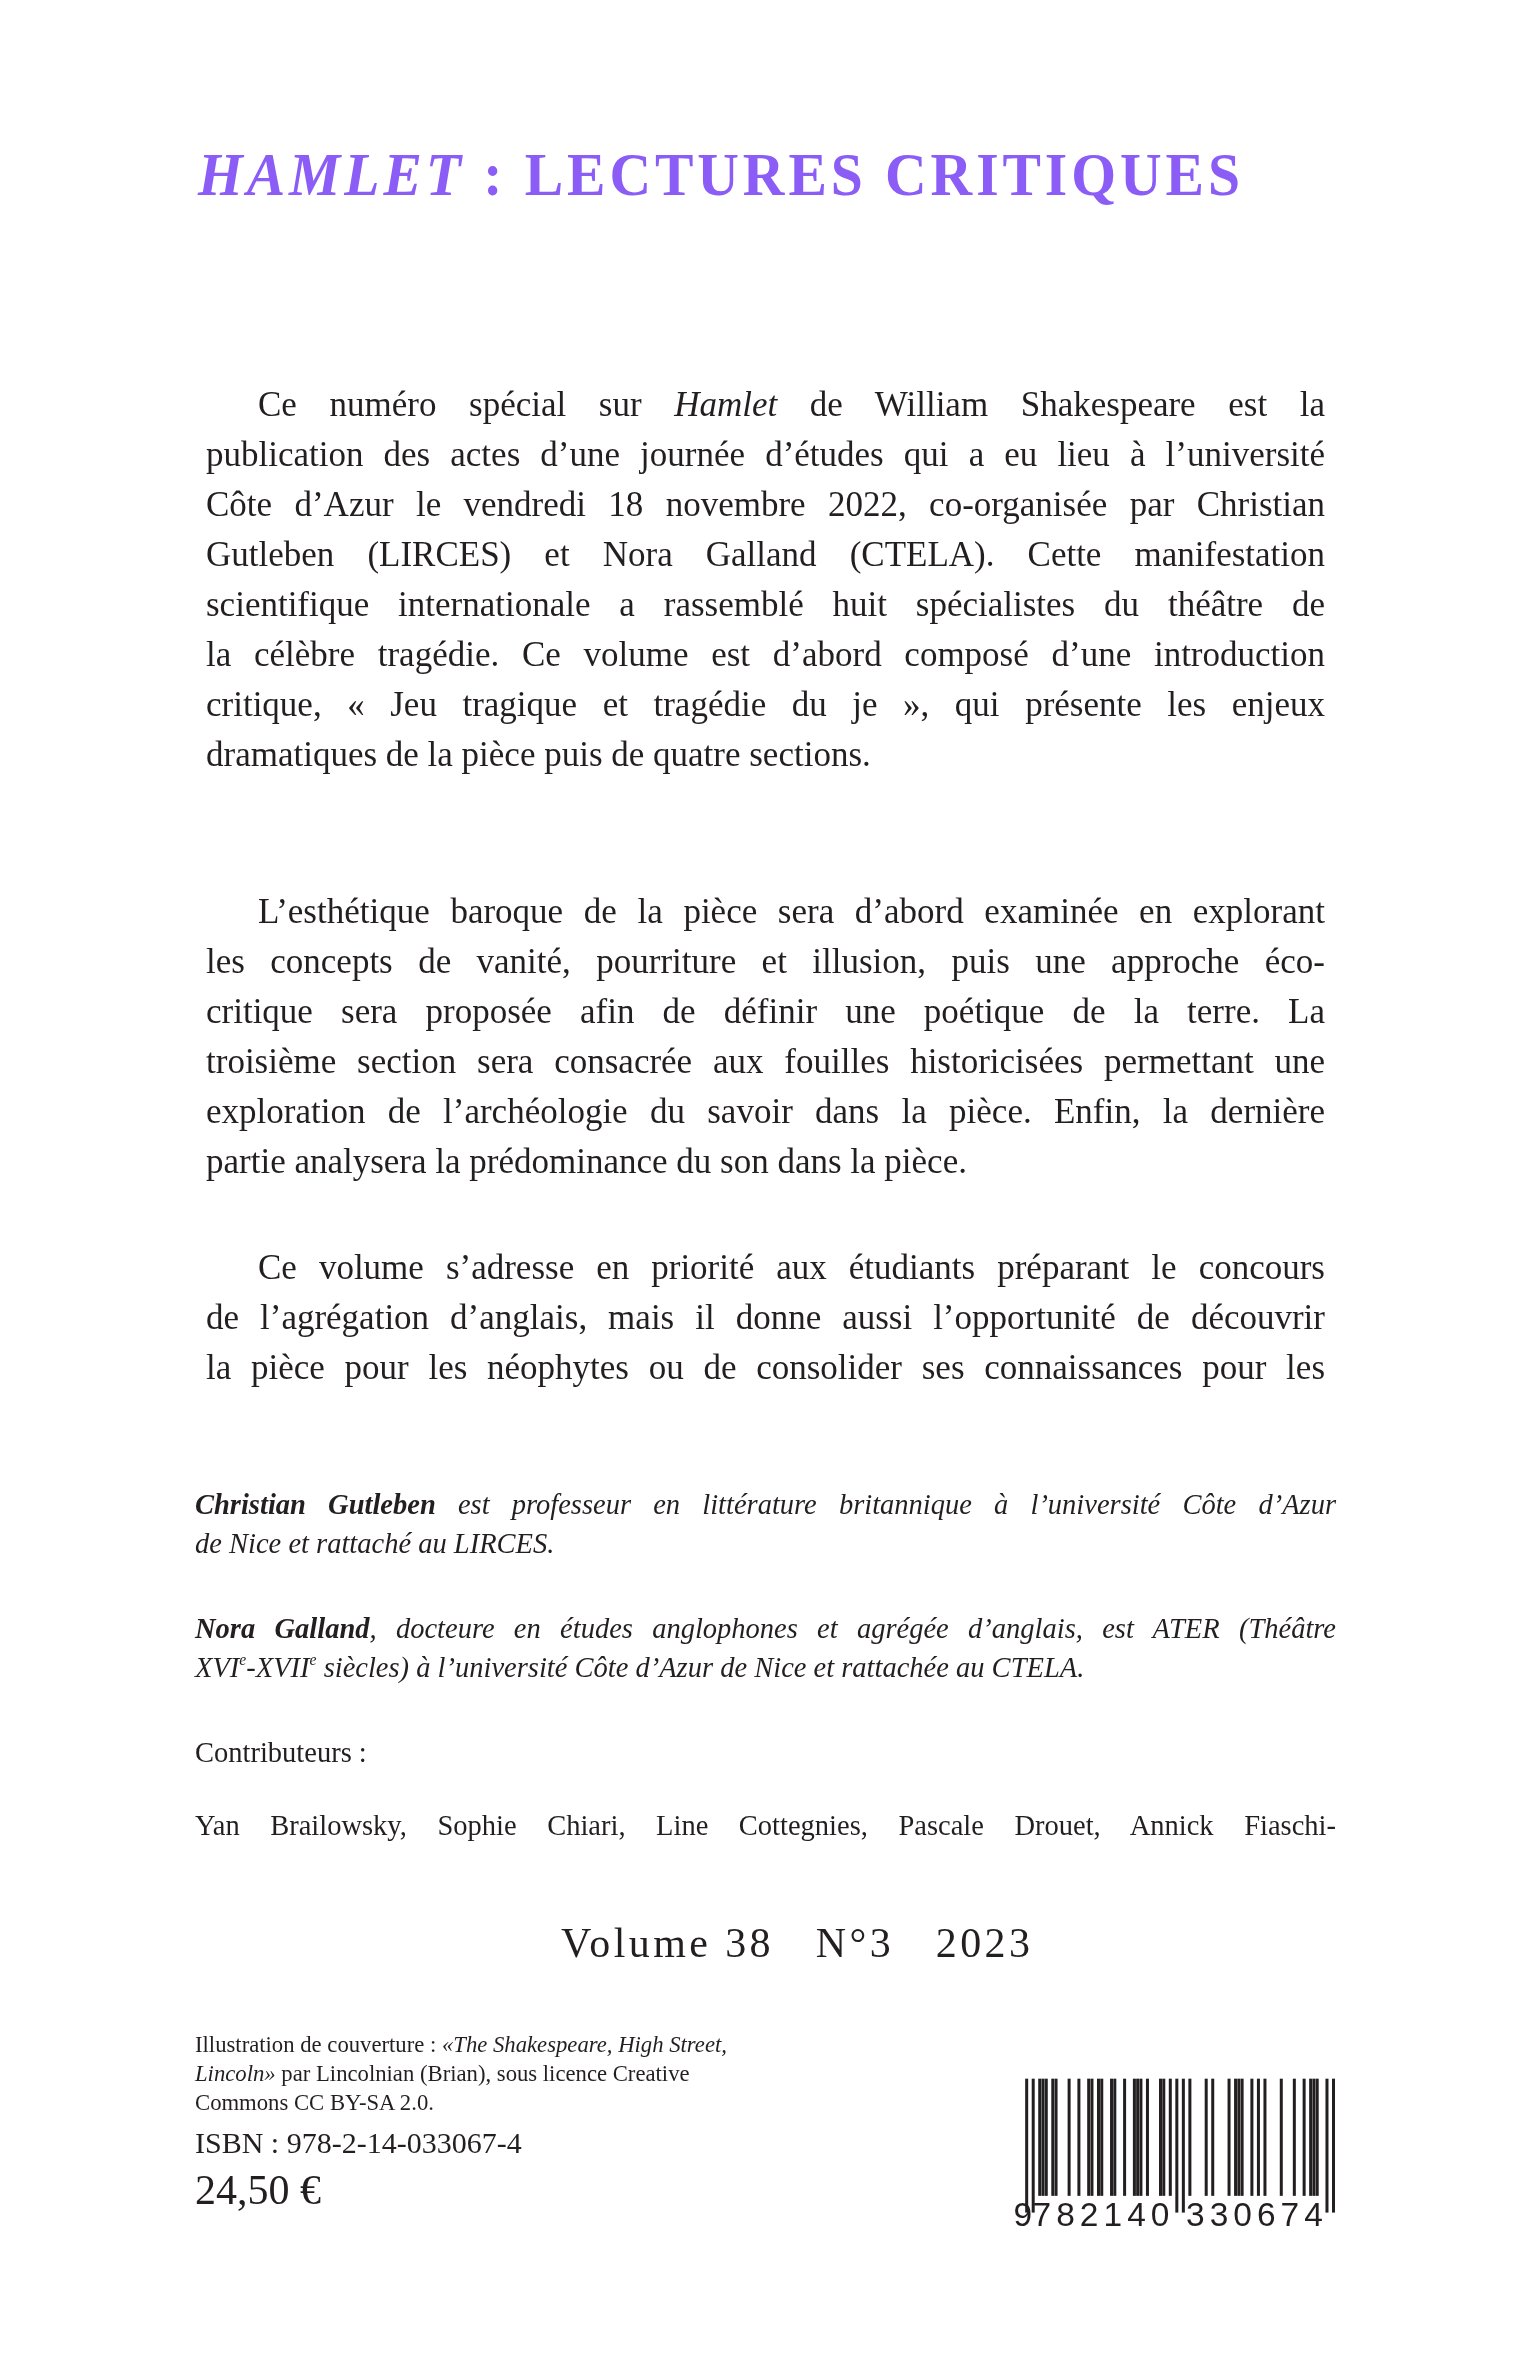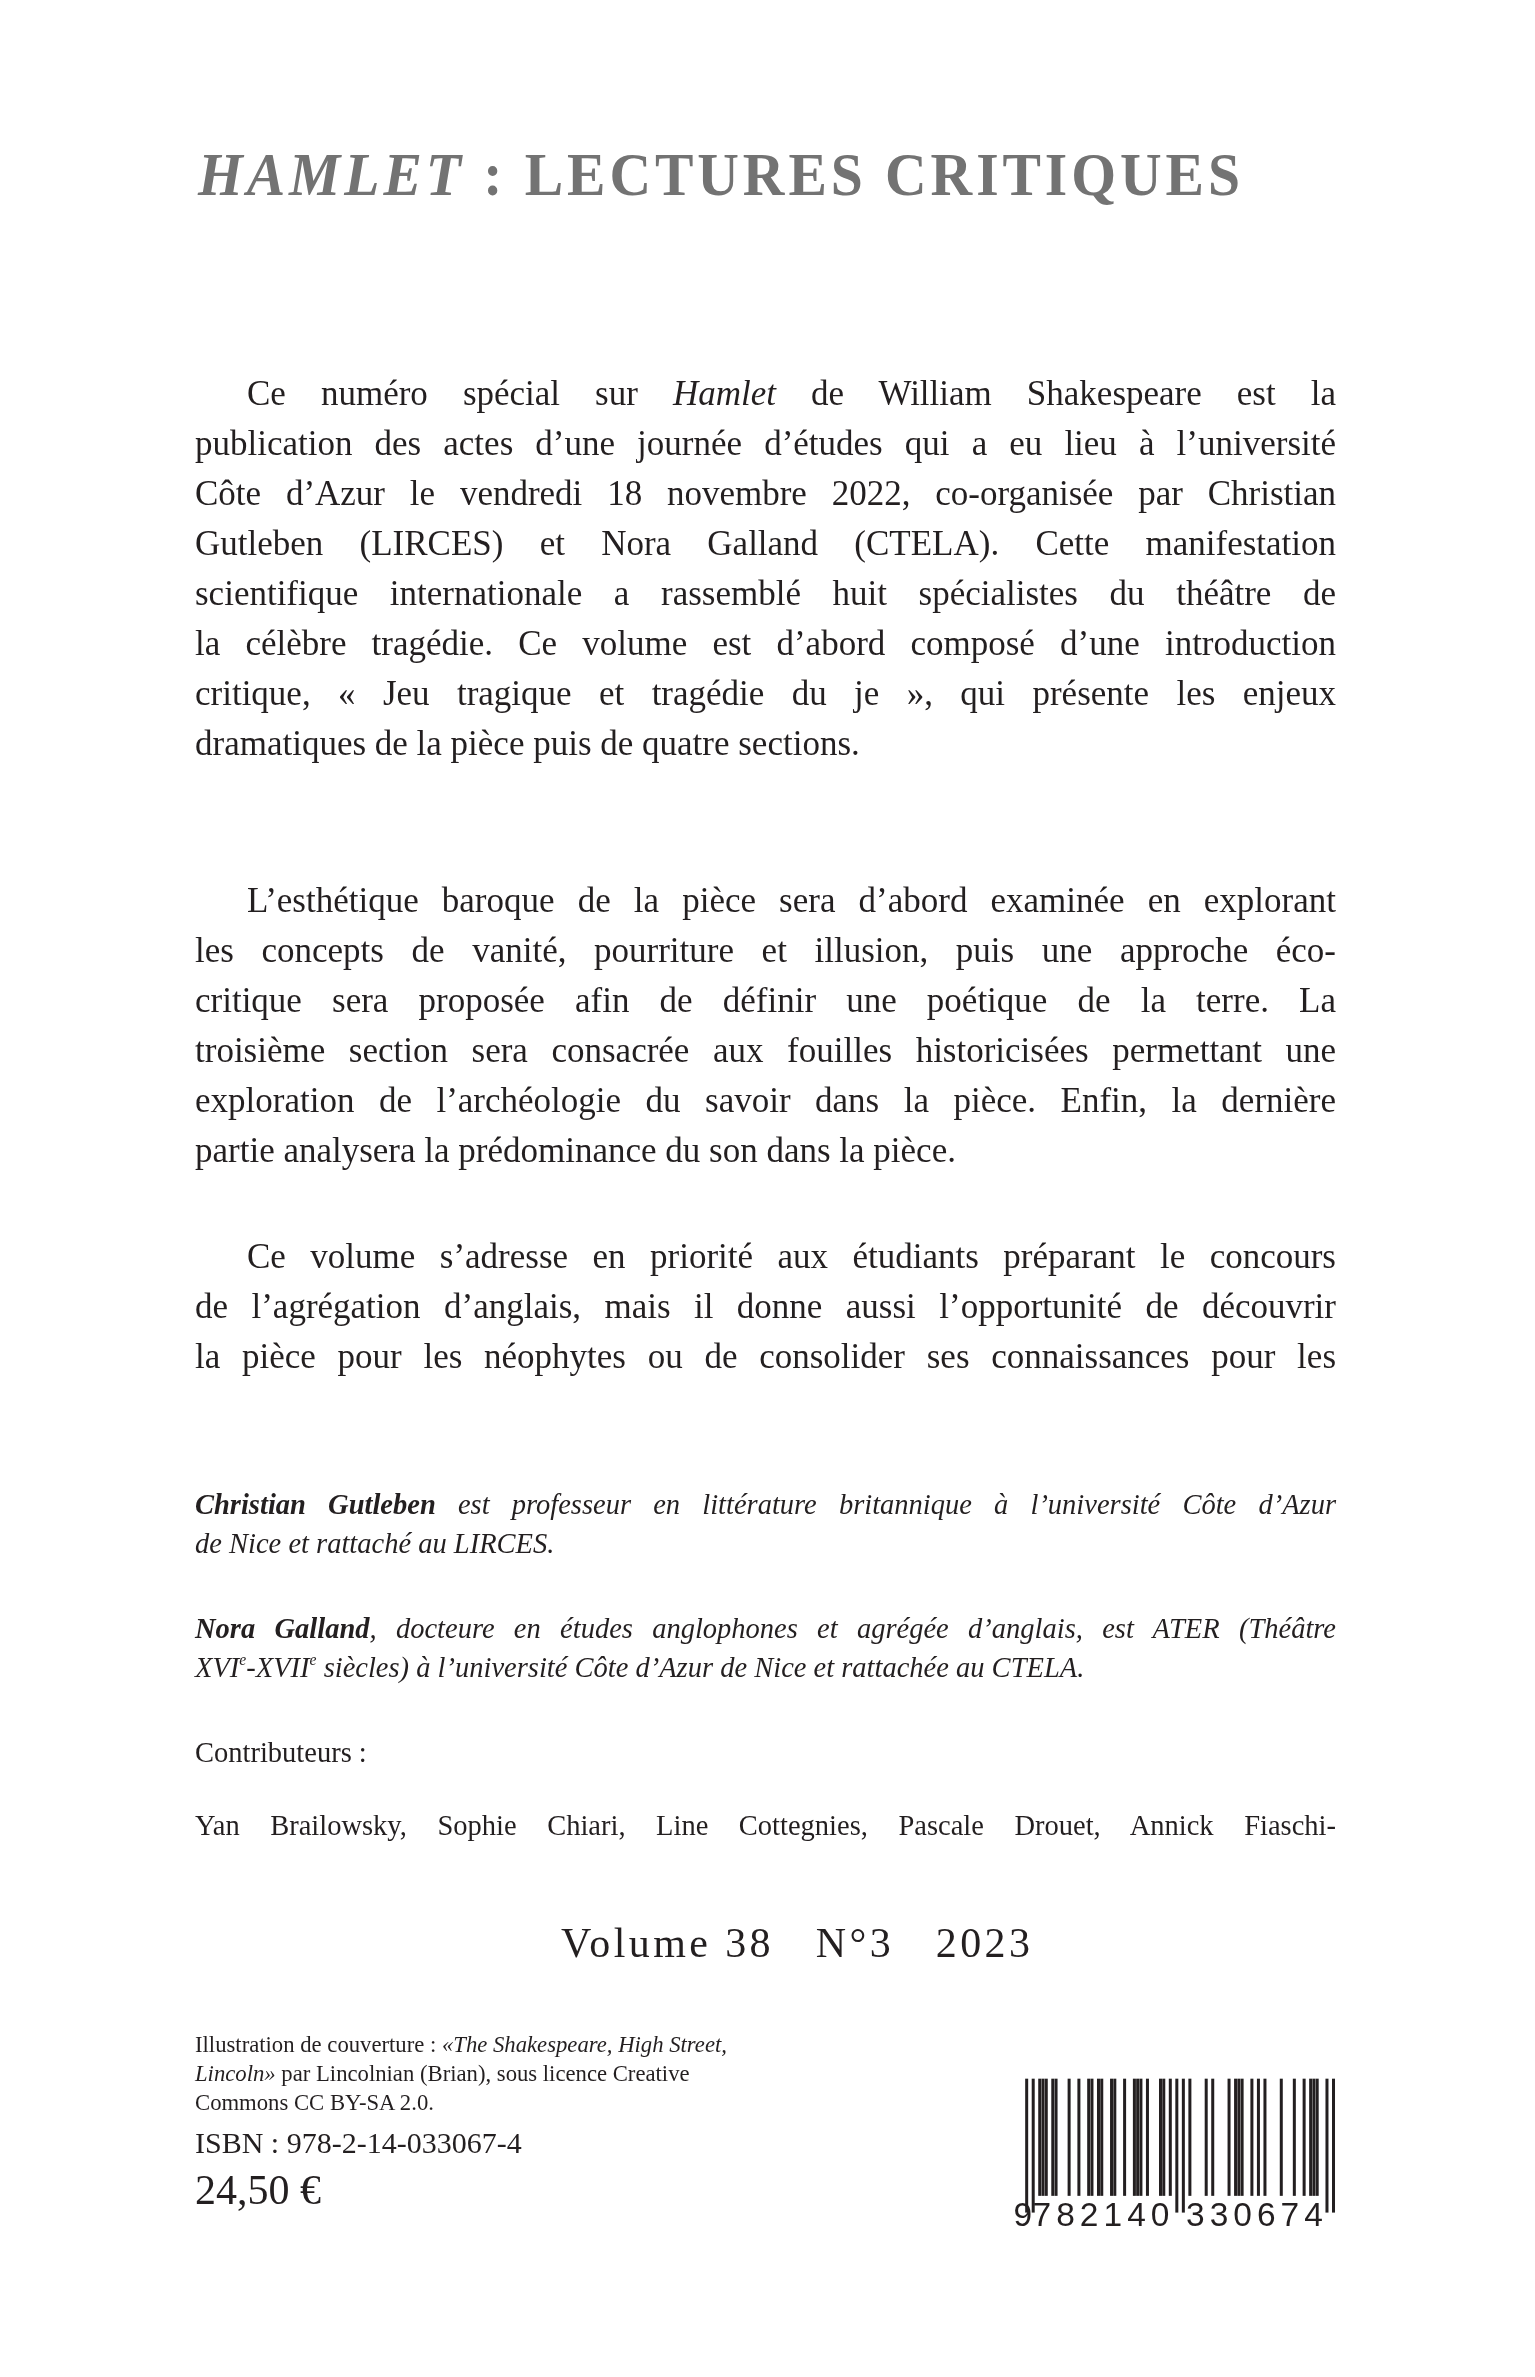--- a/index.html
+++ b/index.html
@@ -1,27 +1,27 @@
 <!DOCTYPE html>
 <html style="font-size:13.4px"><head>
 <meta charset="utf-8">
 <style>
   html, body { margin: 0; padding: 0; background: #ffffff; }
   body { width: 1535px; height: 2377px; position: relative; overflow: hidden;
          font-family: "Liberation Serif", "DejaVu Serif", serif; color: #231f20; }
   .abs { position: absolute; }
 
   .title { left: 198px; top: 141px; width: 1141px; height: 67px; white-space: nowrap;
-           font-size: 62px; line-height: 67px; color: #737373; letter-spacing: 4.2px; }
+           font-size: 62px; line-height: 67px; color: #8b5cf6; letter-spacing: 4.2px; }
   .title .t-it { font-style: italic; font-weight: 700; }
   .title .t-rest { font-weight: 700; }
   .title-inner { display: inline-block; transform-origin: left center; transform: scaleX(0.93); }
 
   .body-block { left: 195px; width: 1141px; }
-  .para { margin: 0; text-align: justify; text-align-last: left; font-size: 35px; line-height: 50px;
+  .para { margin: 11px; text-align: justify; text-align-last: left; font-size: 35px; line-height: 50px;
           text-indent: 52px; hyphens: manual; }
   .para .ln { display: block; text-align: justify; text-align-last: justify; text-indent: 0; white-space: nowrap; }
   .para .ln.first { padding-left: 52px; }
   .para .ln.last { text-align-last: left; }
   .it { font-style: italic; }
   .bold-it { font-style: italic; font-weight: 700; }
 
   .p1 { top: 369px; }
   .p2 { top: 876px; }
   .p3 { top: 1232px; }

